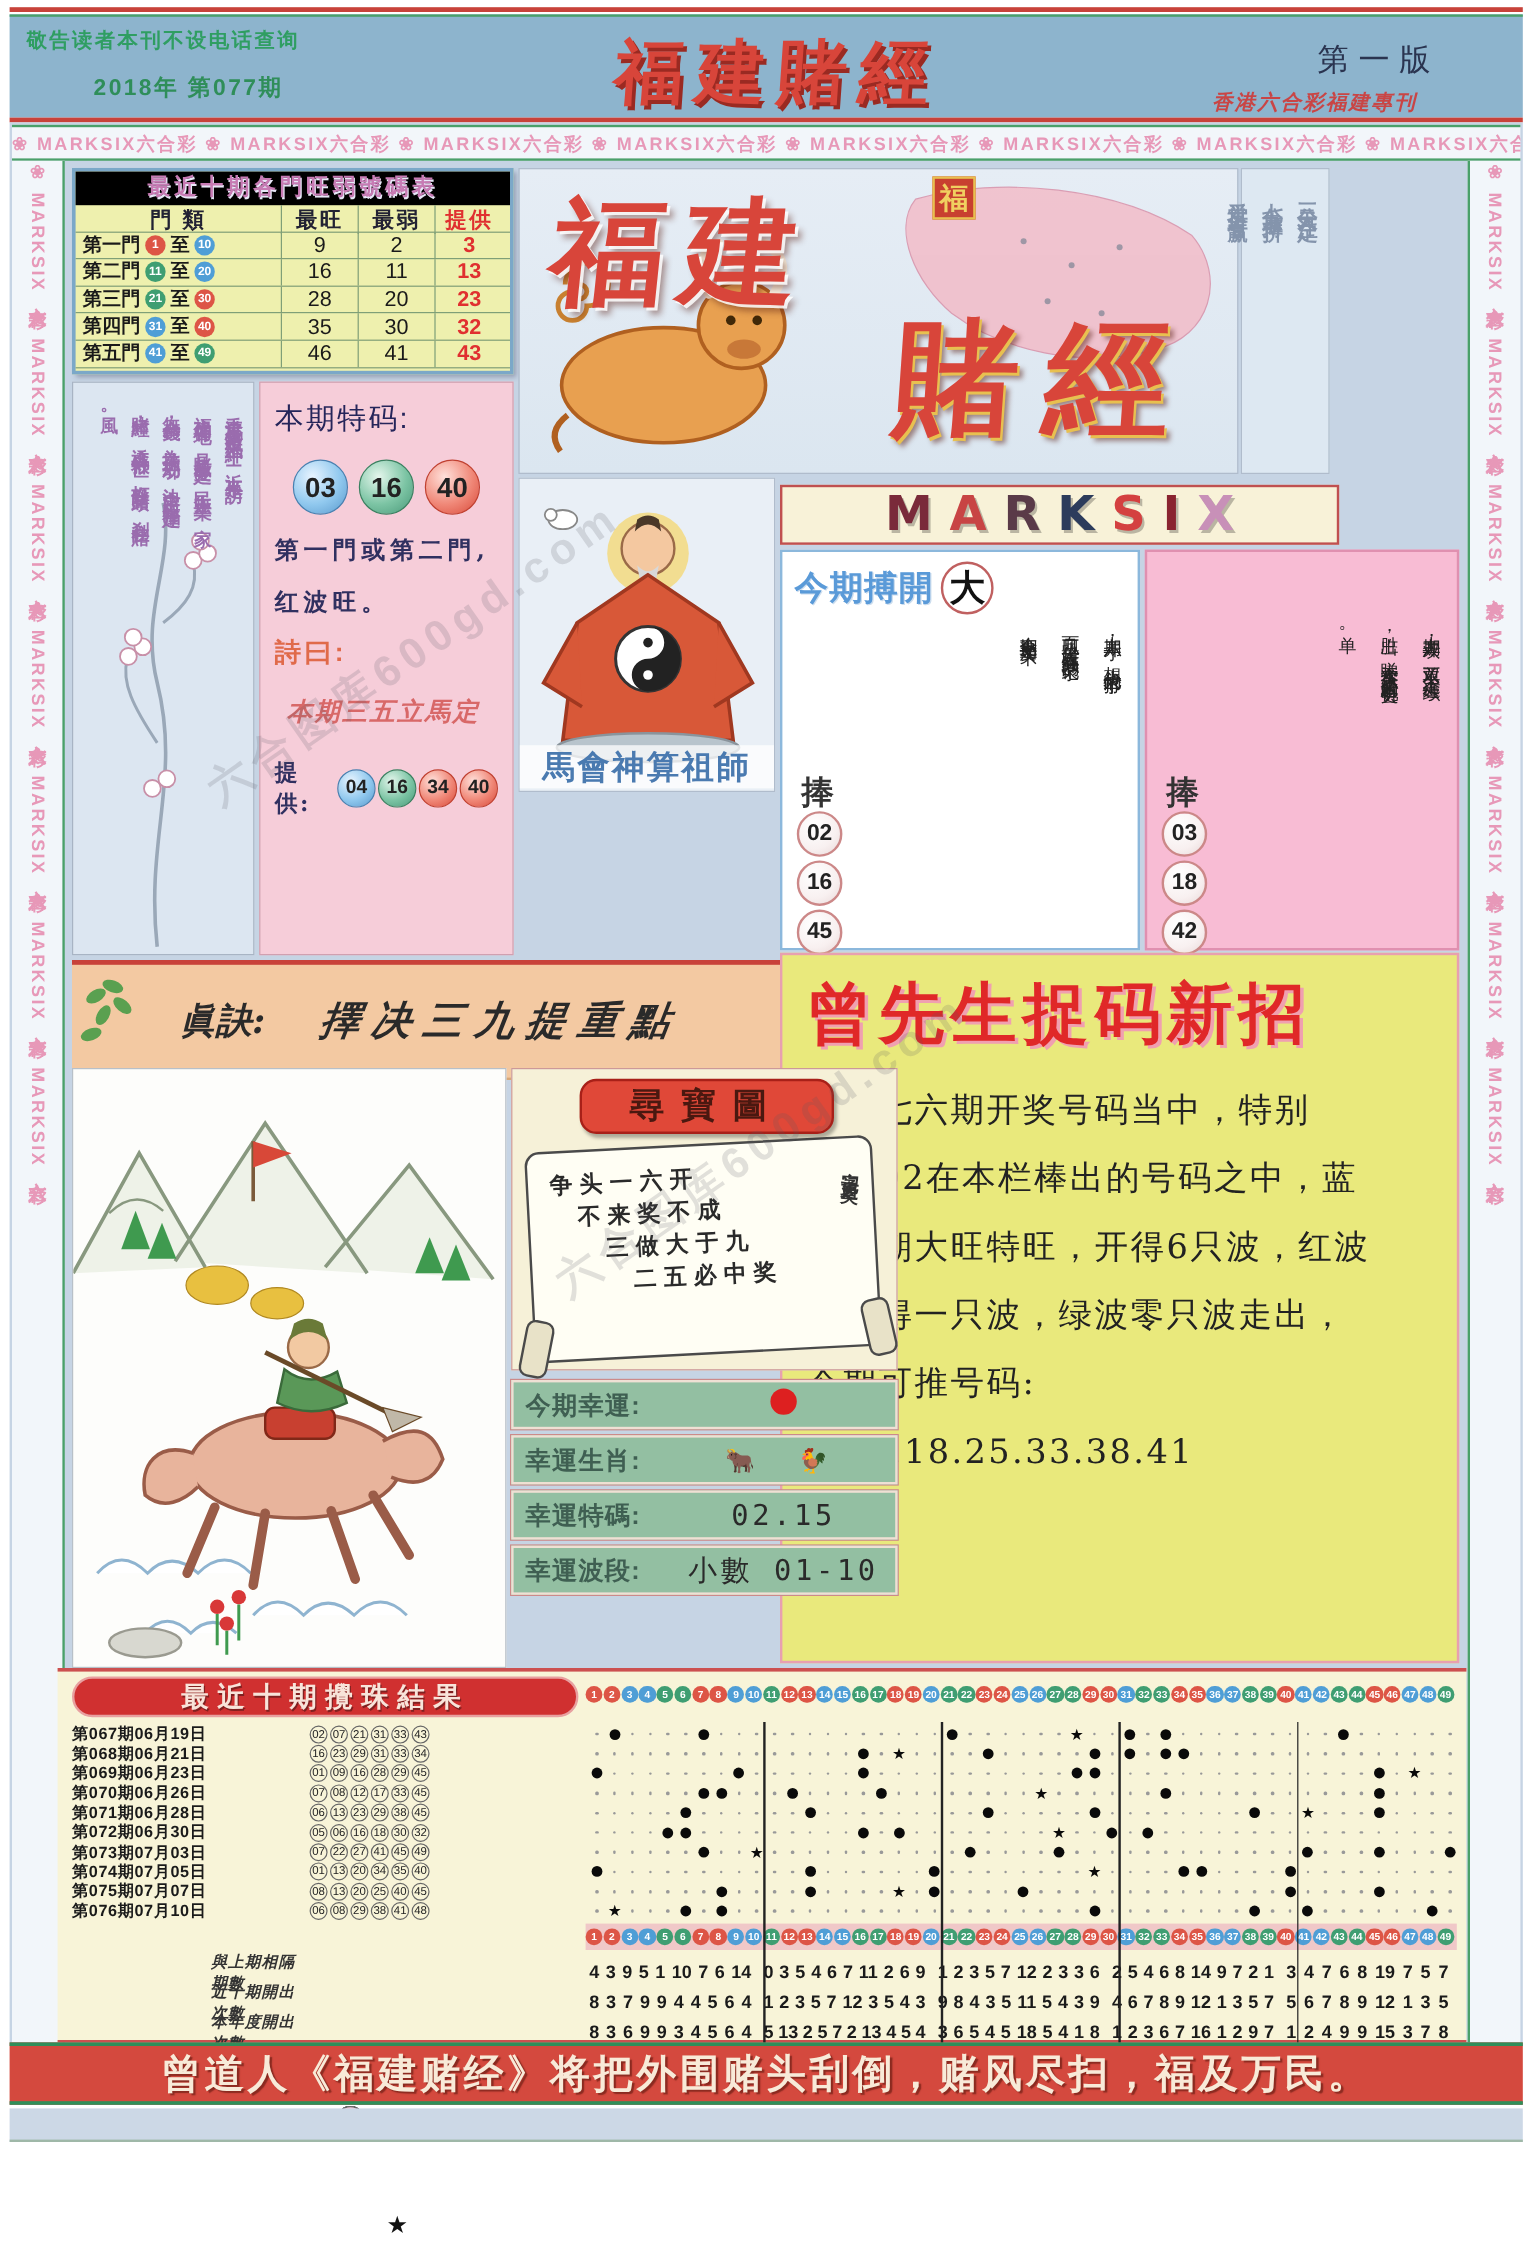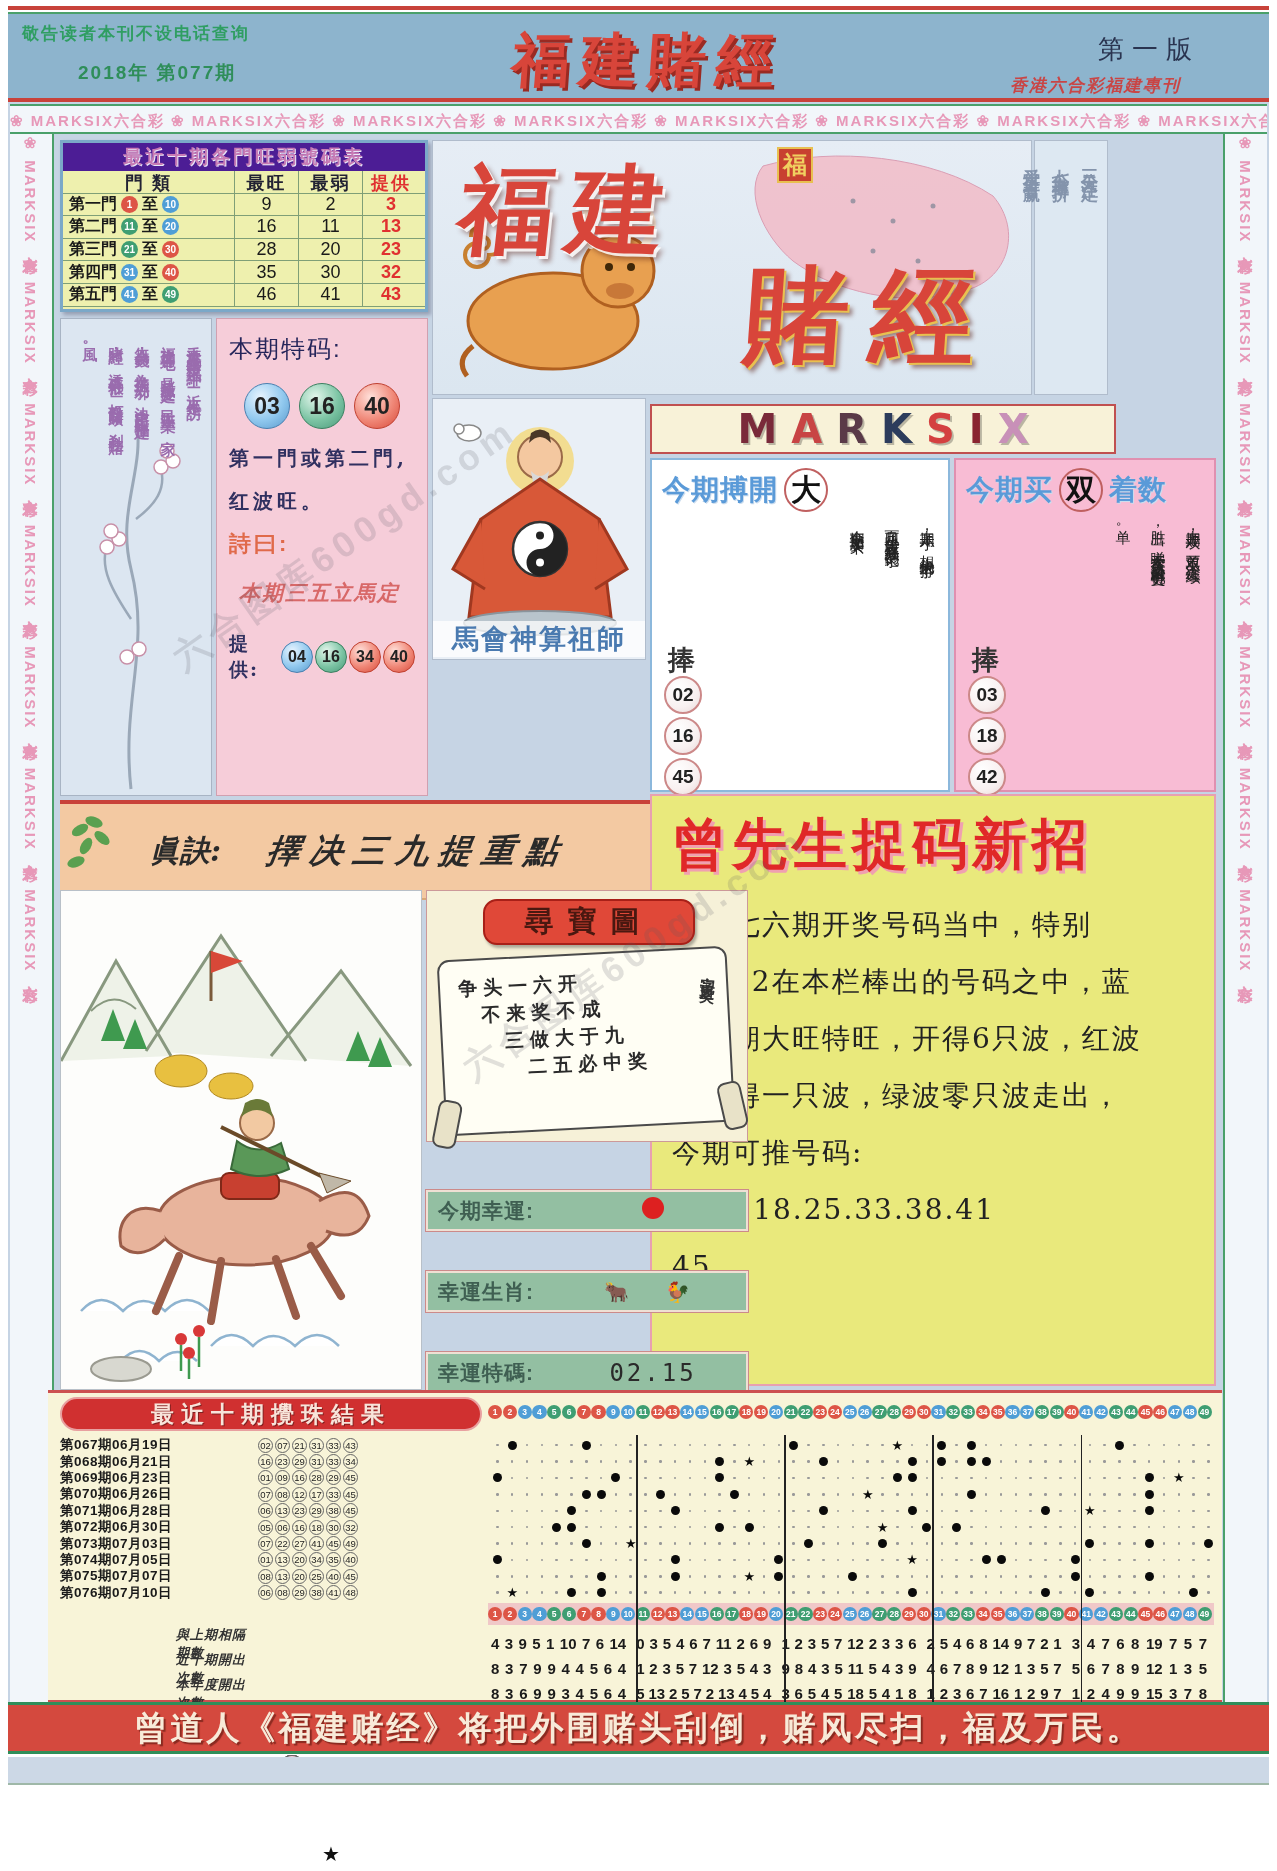--- a/index.html
+++ b/index.html
@@ -25,21 +25,21 @@
 
   
   .ball { display:inline-flex; align-items:center; justify-content:center; border-radius:50%; font-weight:bold; color:#222; flex:none; }
   .ball.red   { background:radial-gradient(circle at 35% 30%, #ffe0da, #f08878 55%, #d84838); border:1px solid #c04030; }
   .ball.blue  { background:radial-gradient(circle at 35% 30%, #e8f4ff, #90c8ee 55%, #5898cc); border:1px solid #4880b0; }
   .ball.green { background:radial-gradient(circle at 35% 30%, #e4f6ec, #7cc4a4 55%, #489878); border:1px solid #3a8060; }
   .ball.white { background:radial-gradient(circle at 35% 30%, #ffffff, #f8f0f0 60%, #e8d8d8); border:2px solid #cc8888; }
 
   
   .hotcold { position:absolute; left:60px; top:140px; width:368px; height:172px; background:#eef0ae; border:3px solid #7ba8c8; box-shadow:3px 3px 4px rgba(60,60,90,.35); }
-  .ht-title { height:28px; line-height:28px; background:#4c1d95; color:#c77bb4; font-size:19px; font-weight:bold; text-align:center; letter-spacing:3px; text-shadow:1px 1px 0 #e8e8f8; }
+  .ht-title { height:28px; line-height:28px; background:#000000; color:#c77bb4; font-size:19px; font-weight:bold; text-align:center; letter-spacing:3px; text-shadow:1px 1px 0 #e8e8f8; }
   .ht-row { display:grid; grid-template-columns:172px 64px 64px 56px; height:22.6px; align-items:center; border-bottom:1px solid #7f9f77; }
   .ht-row > * { height:100%; display:flex; align-items:center; justify-content:center; border-right:1px solid #7f9f77; font-size:18px; color:#1a1a1a; }
   .ht-row > *:last-child { border-right:none; }
   .ht-head > * { font-size:18px; font-weight:bold; color:#223; letter-spacing:2px; }
   .ht-head .tip-h { color:#e03030; }
   .ht-gate { justify-content:flex-start !important; padding-left:6px; gap:4px; font-size:16px; font-weight:bold; }
   .mini-ball { width:17px; height:17px; border-radius:50%; color:#fff; font-size:10px; font-weight:bold; display:inline-flex; align-items:center; justify-content:center; }
   .mini-ball.red{background:#dd5546}.mini-ball.blue{background:#4f9ed6}.mini-ball.green{background:#3f9e72}
   .ht-val.tip { color:#e03030; font-weight:bold; }
 
@@ -112,21 +112,21 @@
   .badge { position:absolute; left:56px; top:8px; width:212px; height:46px; background:#e04838; border:2px solid #a82018; border-radius:14px; color:#4a1810; font-size:29px; font-weight:bold; letter-spacing:14px; display:flex; align-items:center; justify-content:center; box-shadow:2px 3px 3px rgba(0,0,0,.3); }
   .scroll { position:absolute; left:14px; top:62px; width:290px; height:176px; background:#fffef4; border:2.5px solid #4a4a4a; border-radius:12px; transform:rotate(-3deg); padding:14px 34px 8px 18px; }
   .scroll::before, .scroll::after { content:""; position:absolute; width:20px; height:44px; background:#e8e2c8; border:2.5px solid #4a4a4a; border-radius:8px; }
   .scroll::before { left:-12px; bottom:-14px; transform:rotate(14deg); }
   .scroll::after { right:-12px; bottom:-10px; transform:rotate(-10deg); }
   .scroll-line { font-size:19px; font-weight:bold; color:#2a2a2a; line-height:27px; letter-spacing:6px; font-family:"DejaVu Serif", serif; }
   .side-note { position:absolute; right:8px; top:16px; writing-mode:vertical-rl; font-size:15px; font-weight:bold; color:#333; transform:rotate(7deg); letter-spacing:3px; }
 
   
   .lucky { position:absolute; left:426px; top:1150px; width:322px; height:240px; }
-  .lucky-row { height:41px; margin-bottom:5px; background:#93bfa2; border:2px solid #efe0d4; box-shadow:0 0 0 1px #cc8a8a; display:flex; align-items:center; padding:0 10px;margin-top:40px; }
+  .lucky-row { height:41px; margin-bottom:5px; background:#93bfa2; border:2px solid #efe0d4; box-shadow:0 0 0 1px #cc8a8a; display:flex; align-items:center; padding:0 10px; }
   .lucky-row.alt { background:#f4eed6; }
   .lucky-label { font-size:21px; font-weight:bold; color:#3f5f52; letter-spacing:1px; width:132px; flex:none; }
   .lucky-value { font-size:24px; color:#2a2a2a; letter-spacing:3px; font-family:"DejaVu Sans Mono", monospace; flex:1; text-align:center; }
   .red-dot { display:inline-block; width:22px; height:22px; border-radius:50%; background:#dd2020; }
   .zodiac { font-size:20px; letter-spacing:12px; }
 
   
   .results { position:absolute; left:48px; top:1390px; width:1174px; height:312px; background:#f8f4d8; border-top:3px solid #cc5050; border-bottom:2px solid #cc5050; }
   .res-banner { position:absolute; left:12px; top:4px; width:422px; height:34px; background:#d03030; border:2px solid #e8a0a0; border-radius:18px; color:#f8e4da; font-size:23px; font-weight:bold; letter-spacing:7px; display:flex; align-items:center; justify-content:center; text-shadow:1px 1px 0 #802020; }
   .ball-row { position:absolute; left:440px; width:726px; height:22px; display:flex; align-items:center; }
@@ -433,25 +433,20 @@
       </div>
     <div class="offer-label">捧</div>
     <div class="vballs">
         <span class="ball white" style="height: 38px; width: 38px; font-size: 19px;">02</span>
         <span class="ball white" style="height: 38px; width: 38px; font-size: 19px;">16</span>
         <span class="ball white" style="height: 38px; width: 38px; font-size: 19px;">45</span>
       </div>
   </section>
 
   <section class="predict-box oddeven">
-    <div class="pb-title">
-      <span class="blue-t">今期买</span>
-      <span class="circled">双</span>
-      <span class="blue-t">着数</span>
-    </div>
     <div class="vcols pb-cols">
         <span class="vcol">上期开双，单双不一定会连续</span>
         <span class="vcol">胜出，睇来今次买单必赢的机会更</span>
         <span class="vcol">单。</span>
       </div>
     <div class="offer-label">捧</div>
     <div class="vballs">
         <span class="ball white" style="height: 38px; width: 38px; font-size: 19px;">03</span>
         <span class="ball white" style="height: 38px; width: 38px; font-size: 19px;">18</span>
         <span class="ball white" style="height: 38px; width: 38px; font-size: 19px;">42</span>

